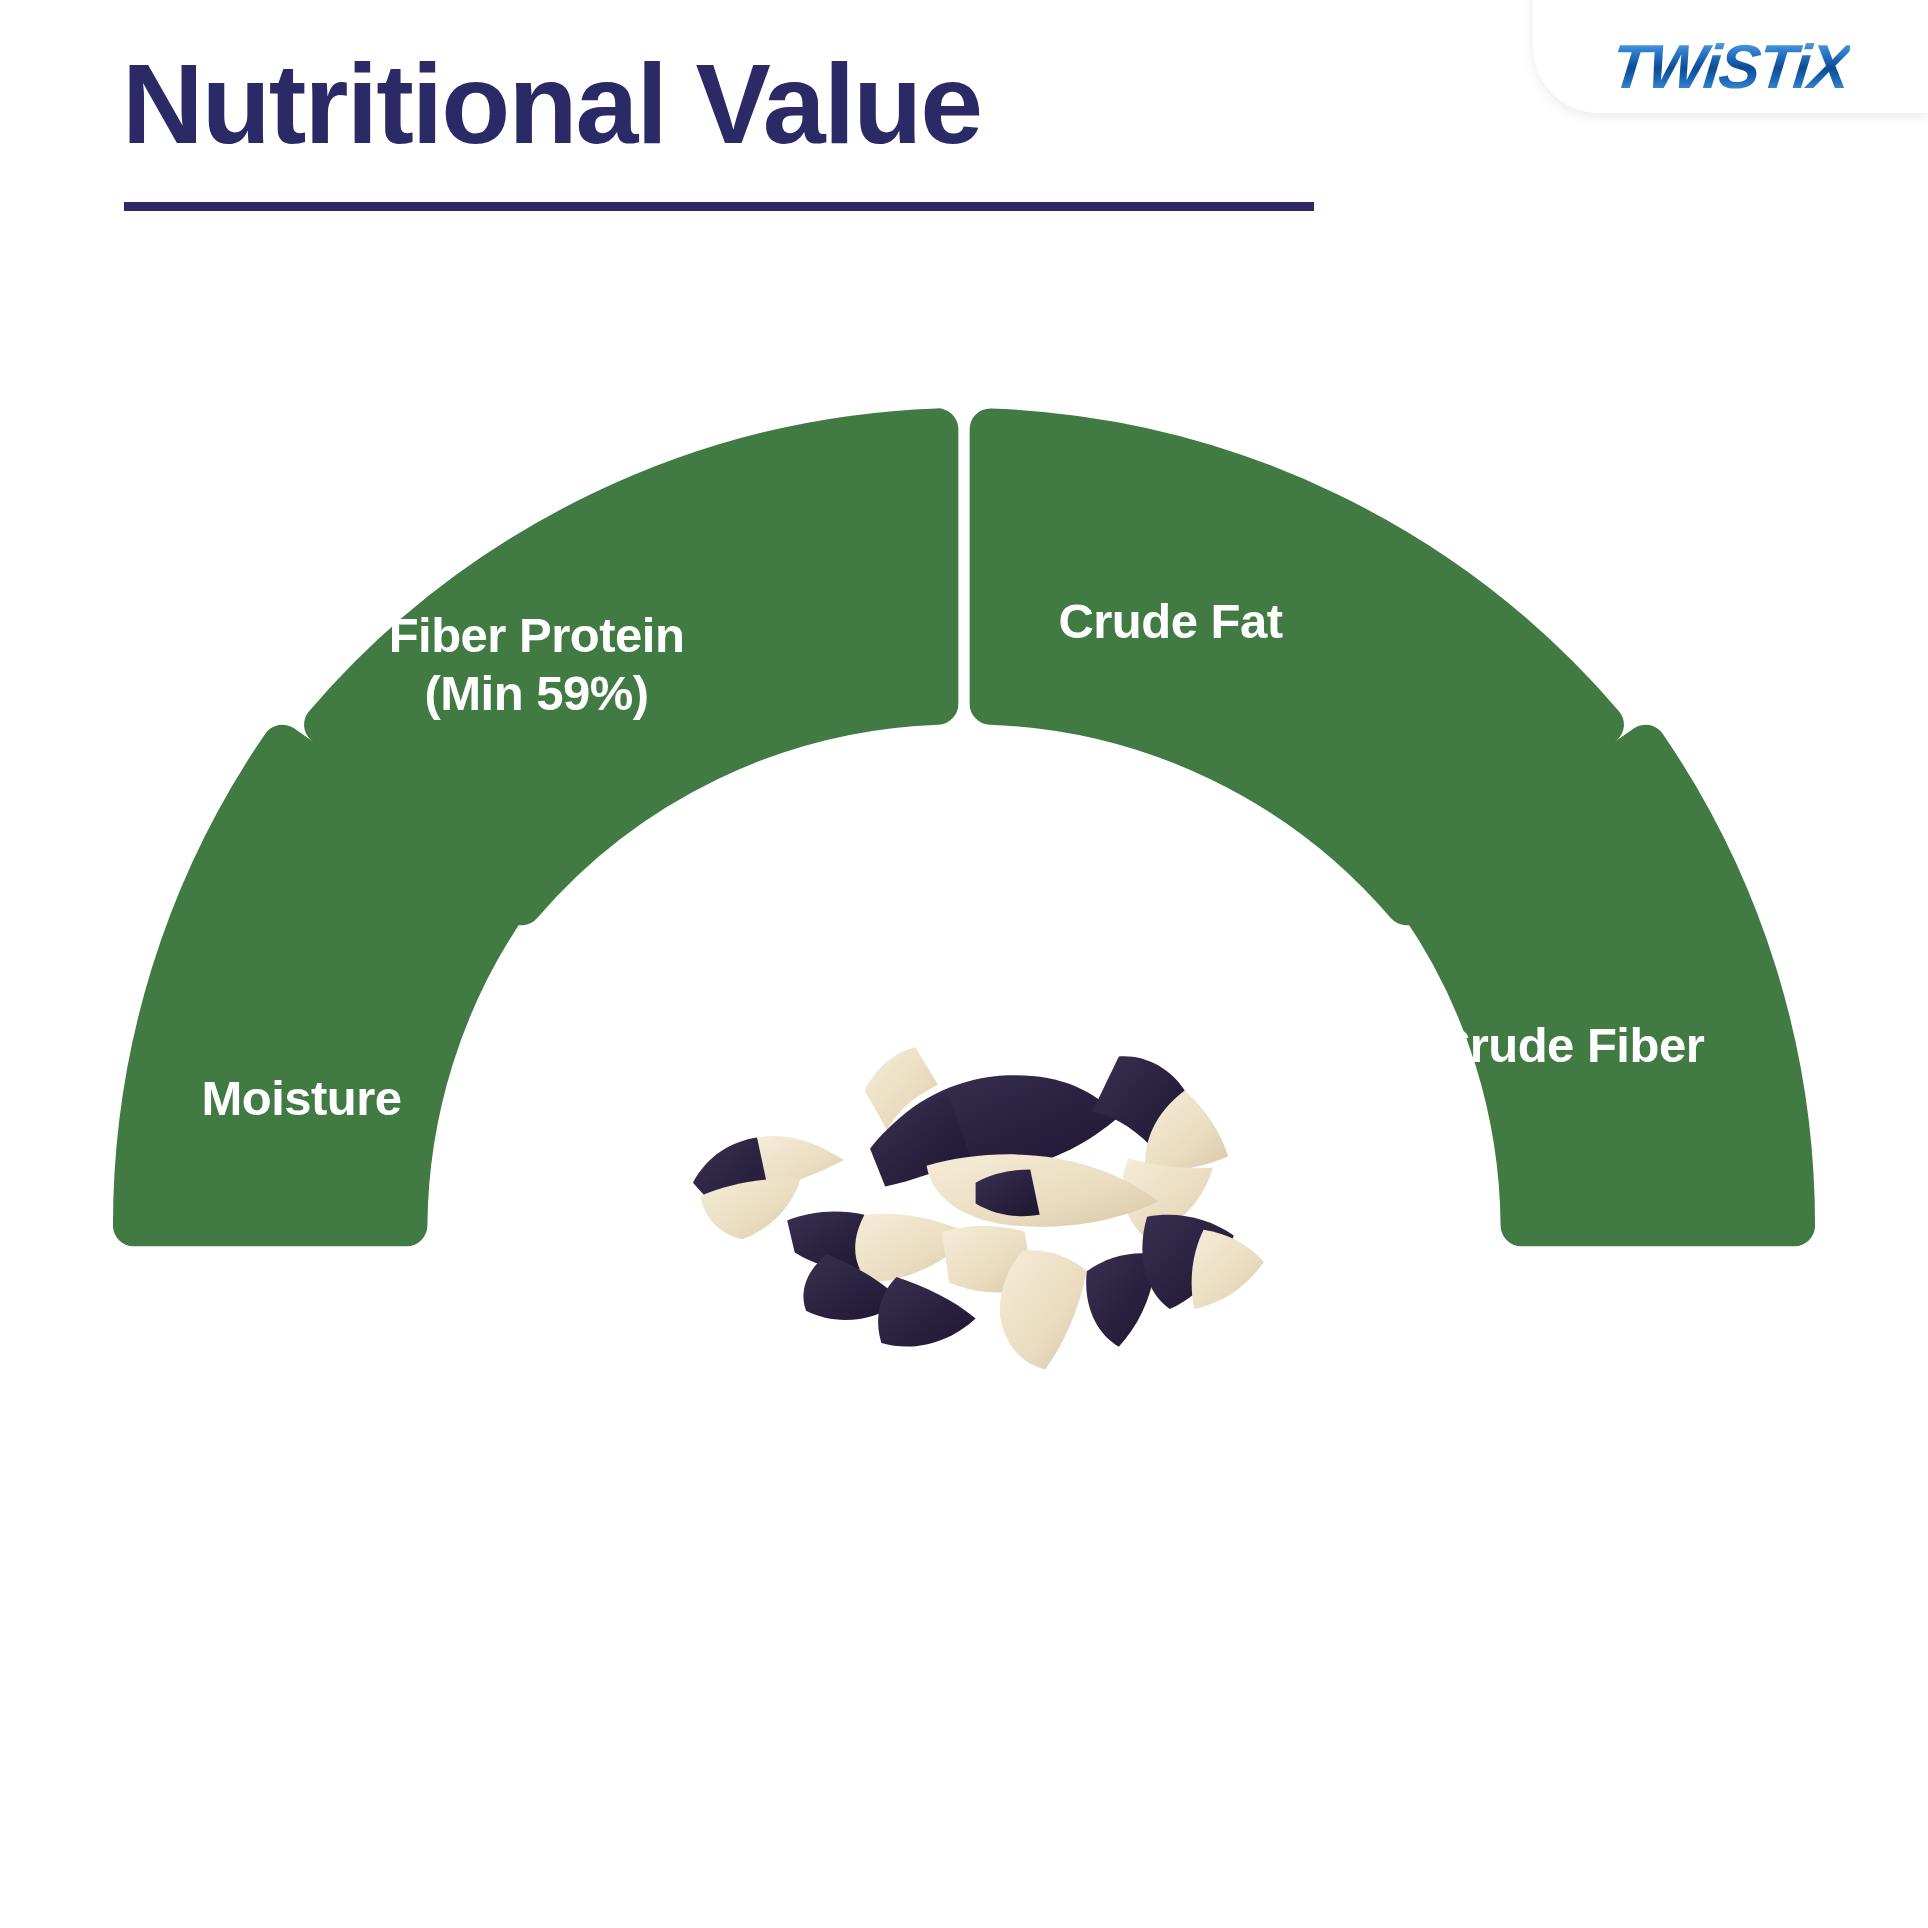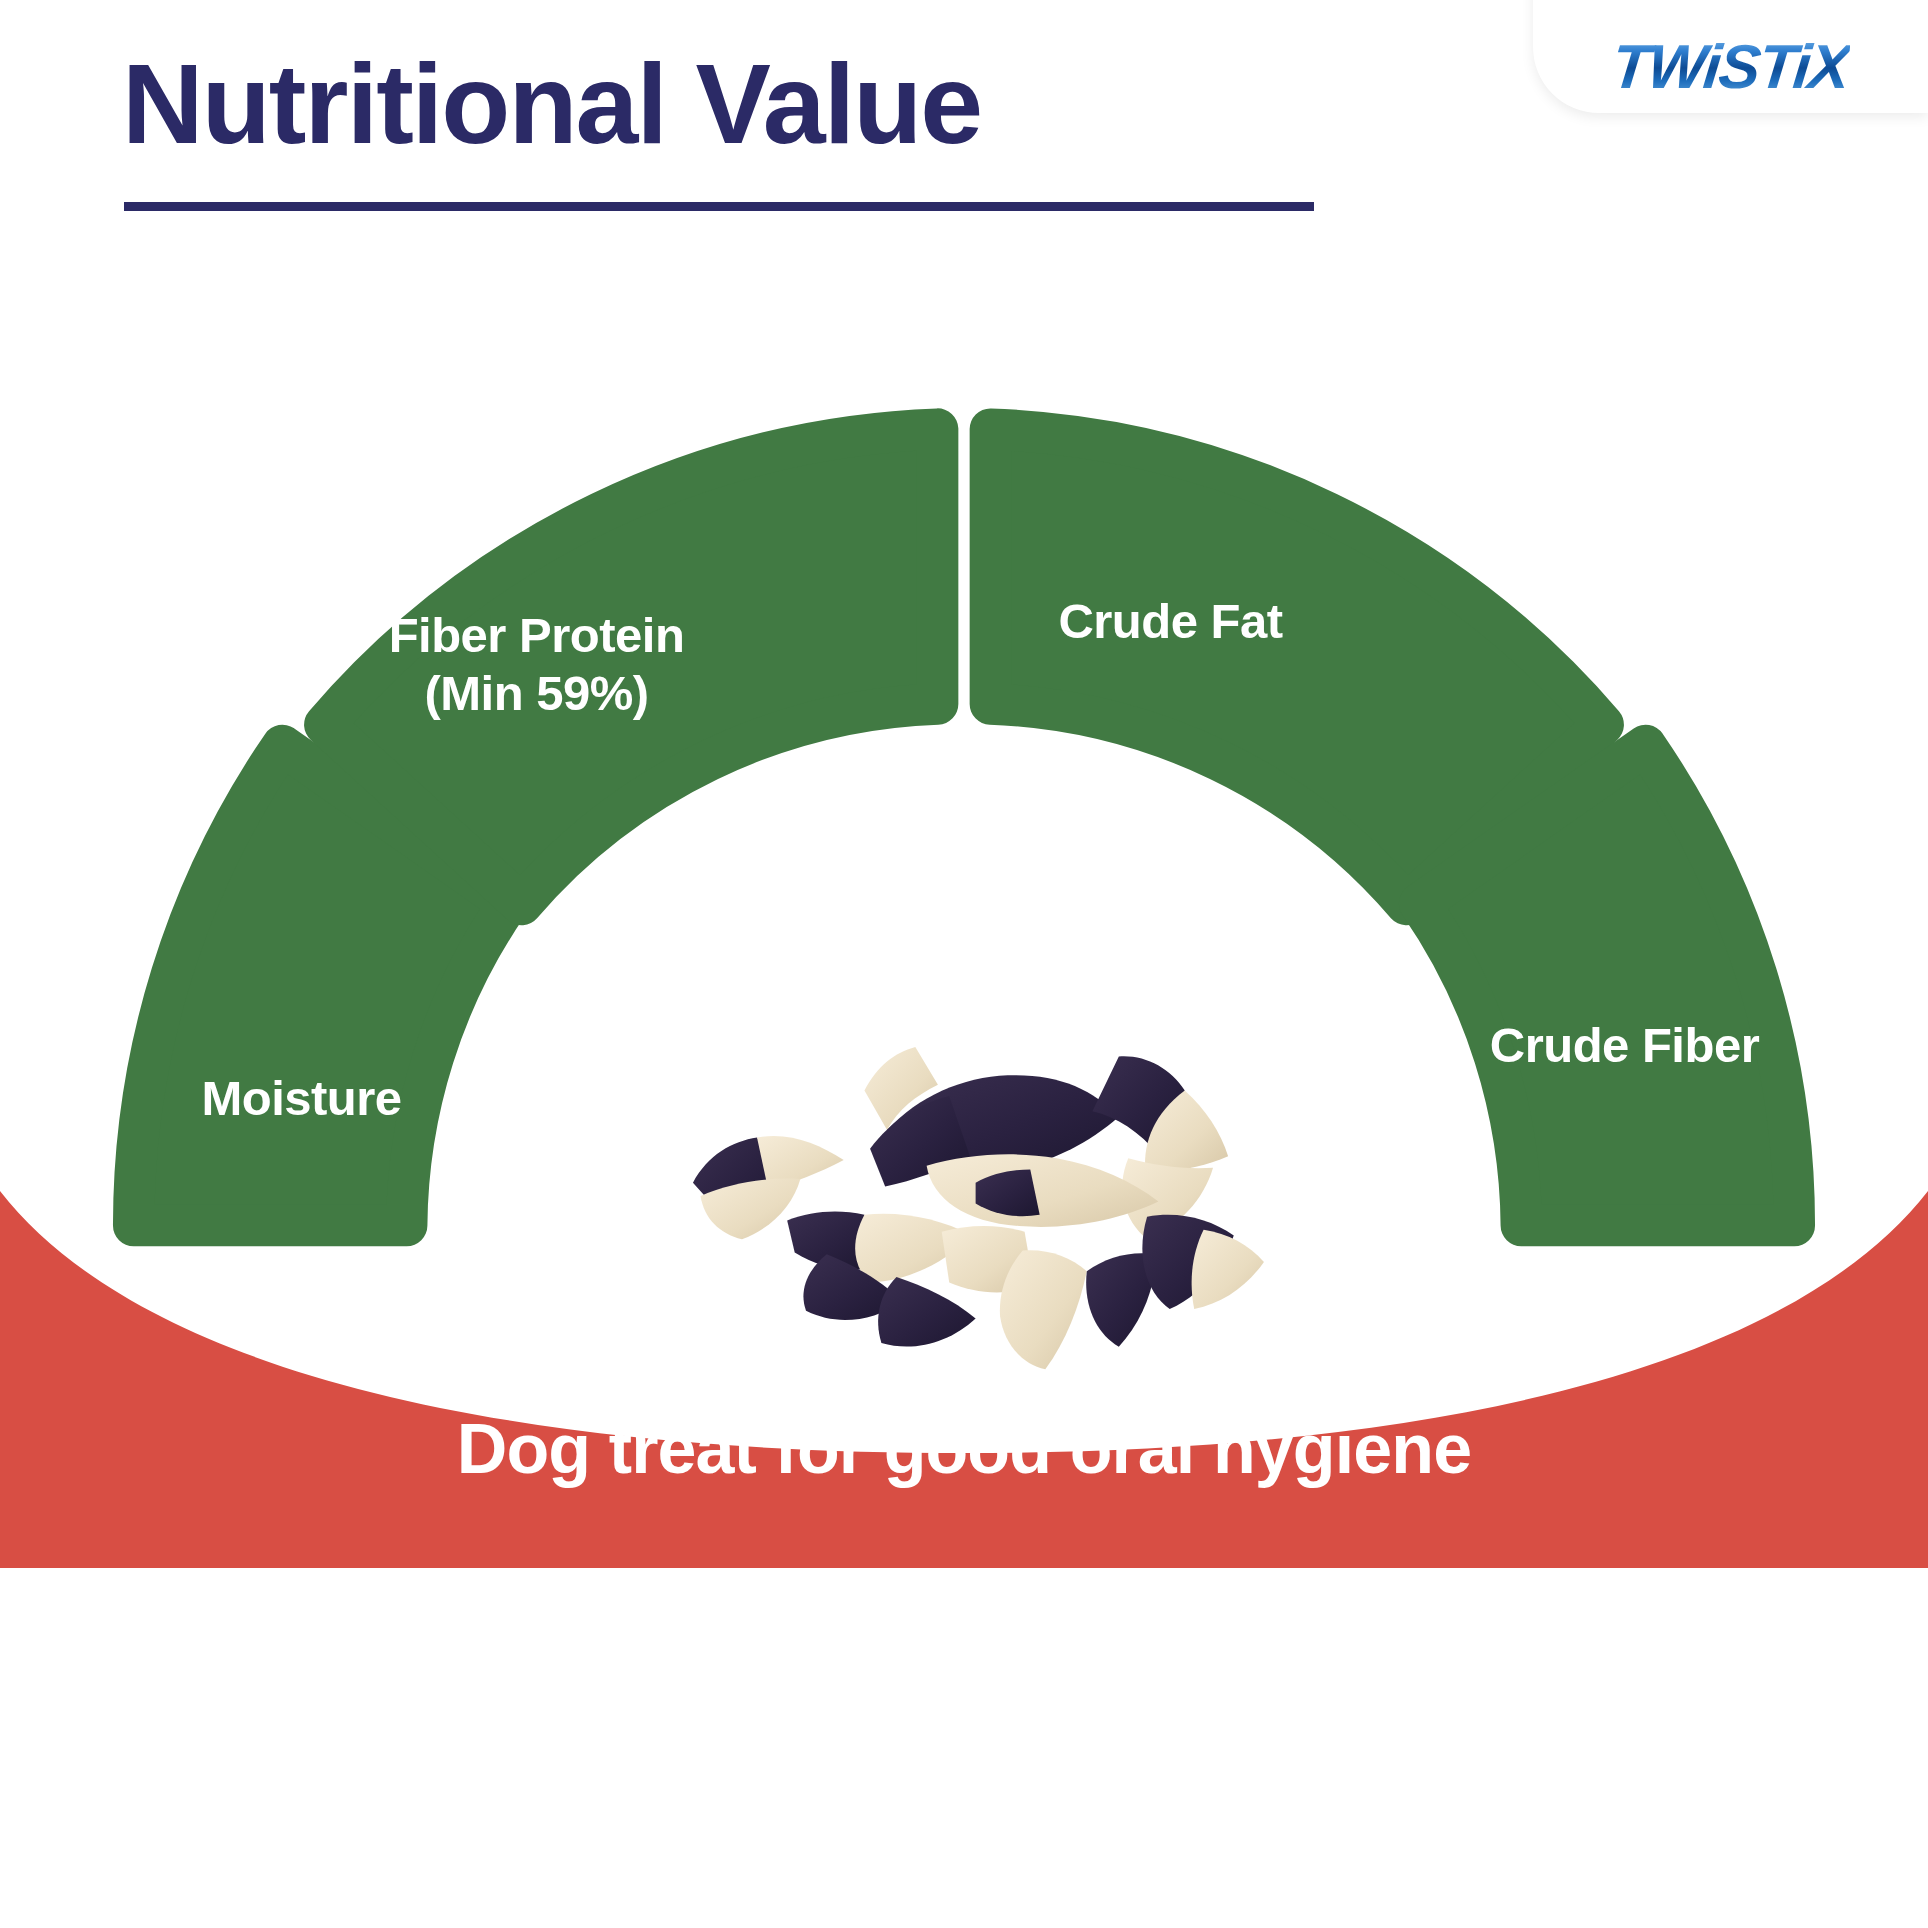--- a/index.html
+++ b/index.html
@@ -89,21 +89,21 @@
     line-height: 1.18;
     letter-spacing: -0.5px;
     text-align: center;
     white-space: nowrap;
   }
   .segment-label .l2 { display: block; }
 
   #label-moisture      { left: 104px;  top: 1070px; width: 395px; }
   #label-crude-protein { left: 339px;  top: 607px;  width: 395px; }
   #label-crude-fat     { left: 982px; top: 593px;  width: 377px; }
-  #label-crude-fiber   { left: 1422px; top: 1017px; width: 405px; }
+  #label-crude-fiber   { left: 1367px; top: 1017px; width: 405px; }
 
   
   #product-photo {
     position: absolute;
     left: 676px;
     top: 998px;
     width: 603px;
     height: 377px;
   }
   #product-photo svg { display: block; width: 100%; height: 100%; }
@@ -237,21 +237,15 @@
       <path fill="url(#gDark)" d="M234 296 C264 306 294 320 318 340 C290 366 252 376 218 366 C210 340 216 314 234 296 Z"></path>
 
       <path fill="url(#gLight)" d="M368 268 C394 266 418 274 436 290 C428 328 414 364 392 394 C366 388 348 366 344 338 C342 312 352 286 368 268 Z"></path>
       <path fill="url(#gDark)" d="M436 290 C458 274 484 268 510 272 C508 310 494 344 470 370 C446 356 432 326 436 290 Z"></path>
 
       <path fill="url(#gDark)" d="M500 232 C534 226 566 234 592 252 C580 288 556 316 524 330 C498 312 488 272 500 232 Z"></path>
       <path fill="url(#gLight)" d="M560 246 C586 250 608 262 624 280 C606 306 580 324 550 330 C544 300 548 270 560 246 Z"></path>
     </svg>
   </div>
 
-  <div id="footer-banner">
-    <svg viewBox="0 0 2048 400" preserveAspectRatio="none" xmlns="http://www.w3.org/2000/svg">
-      <path d="M0 0 L0 400 L2048 400 L2048 0 C1900 190 1520 278 1024 278 C528 278 148 190 0 0 Z" fill="#D84E44"></path>
-    </svg>
-    <div id="footer-text">Dog treat for good oral hygiene</div>
-  </div>
 
 </div>
 
 
 </body></html>

